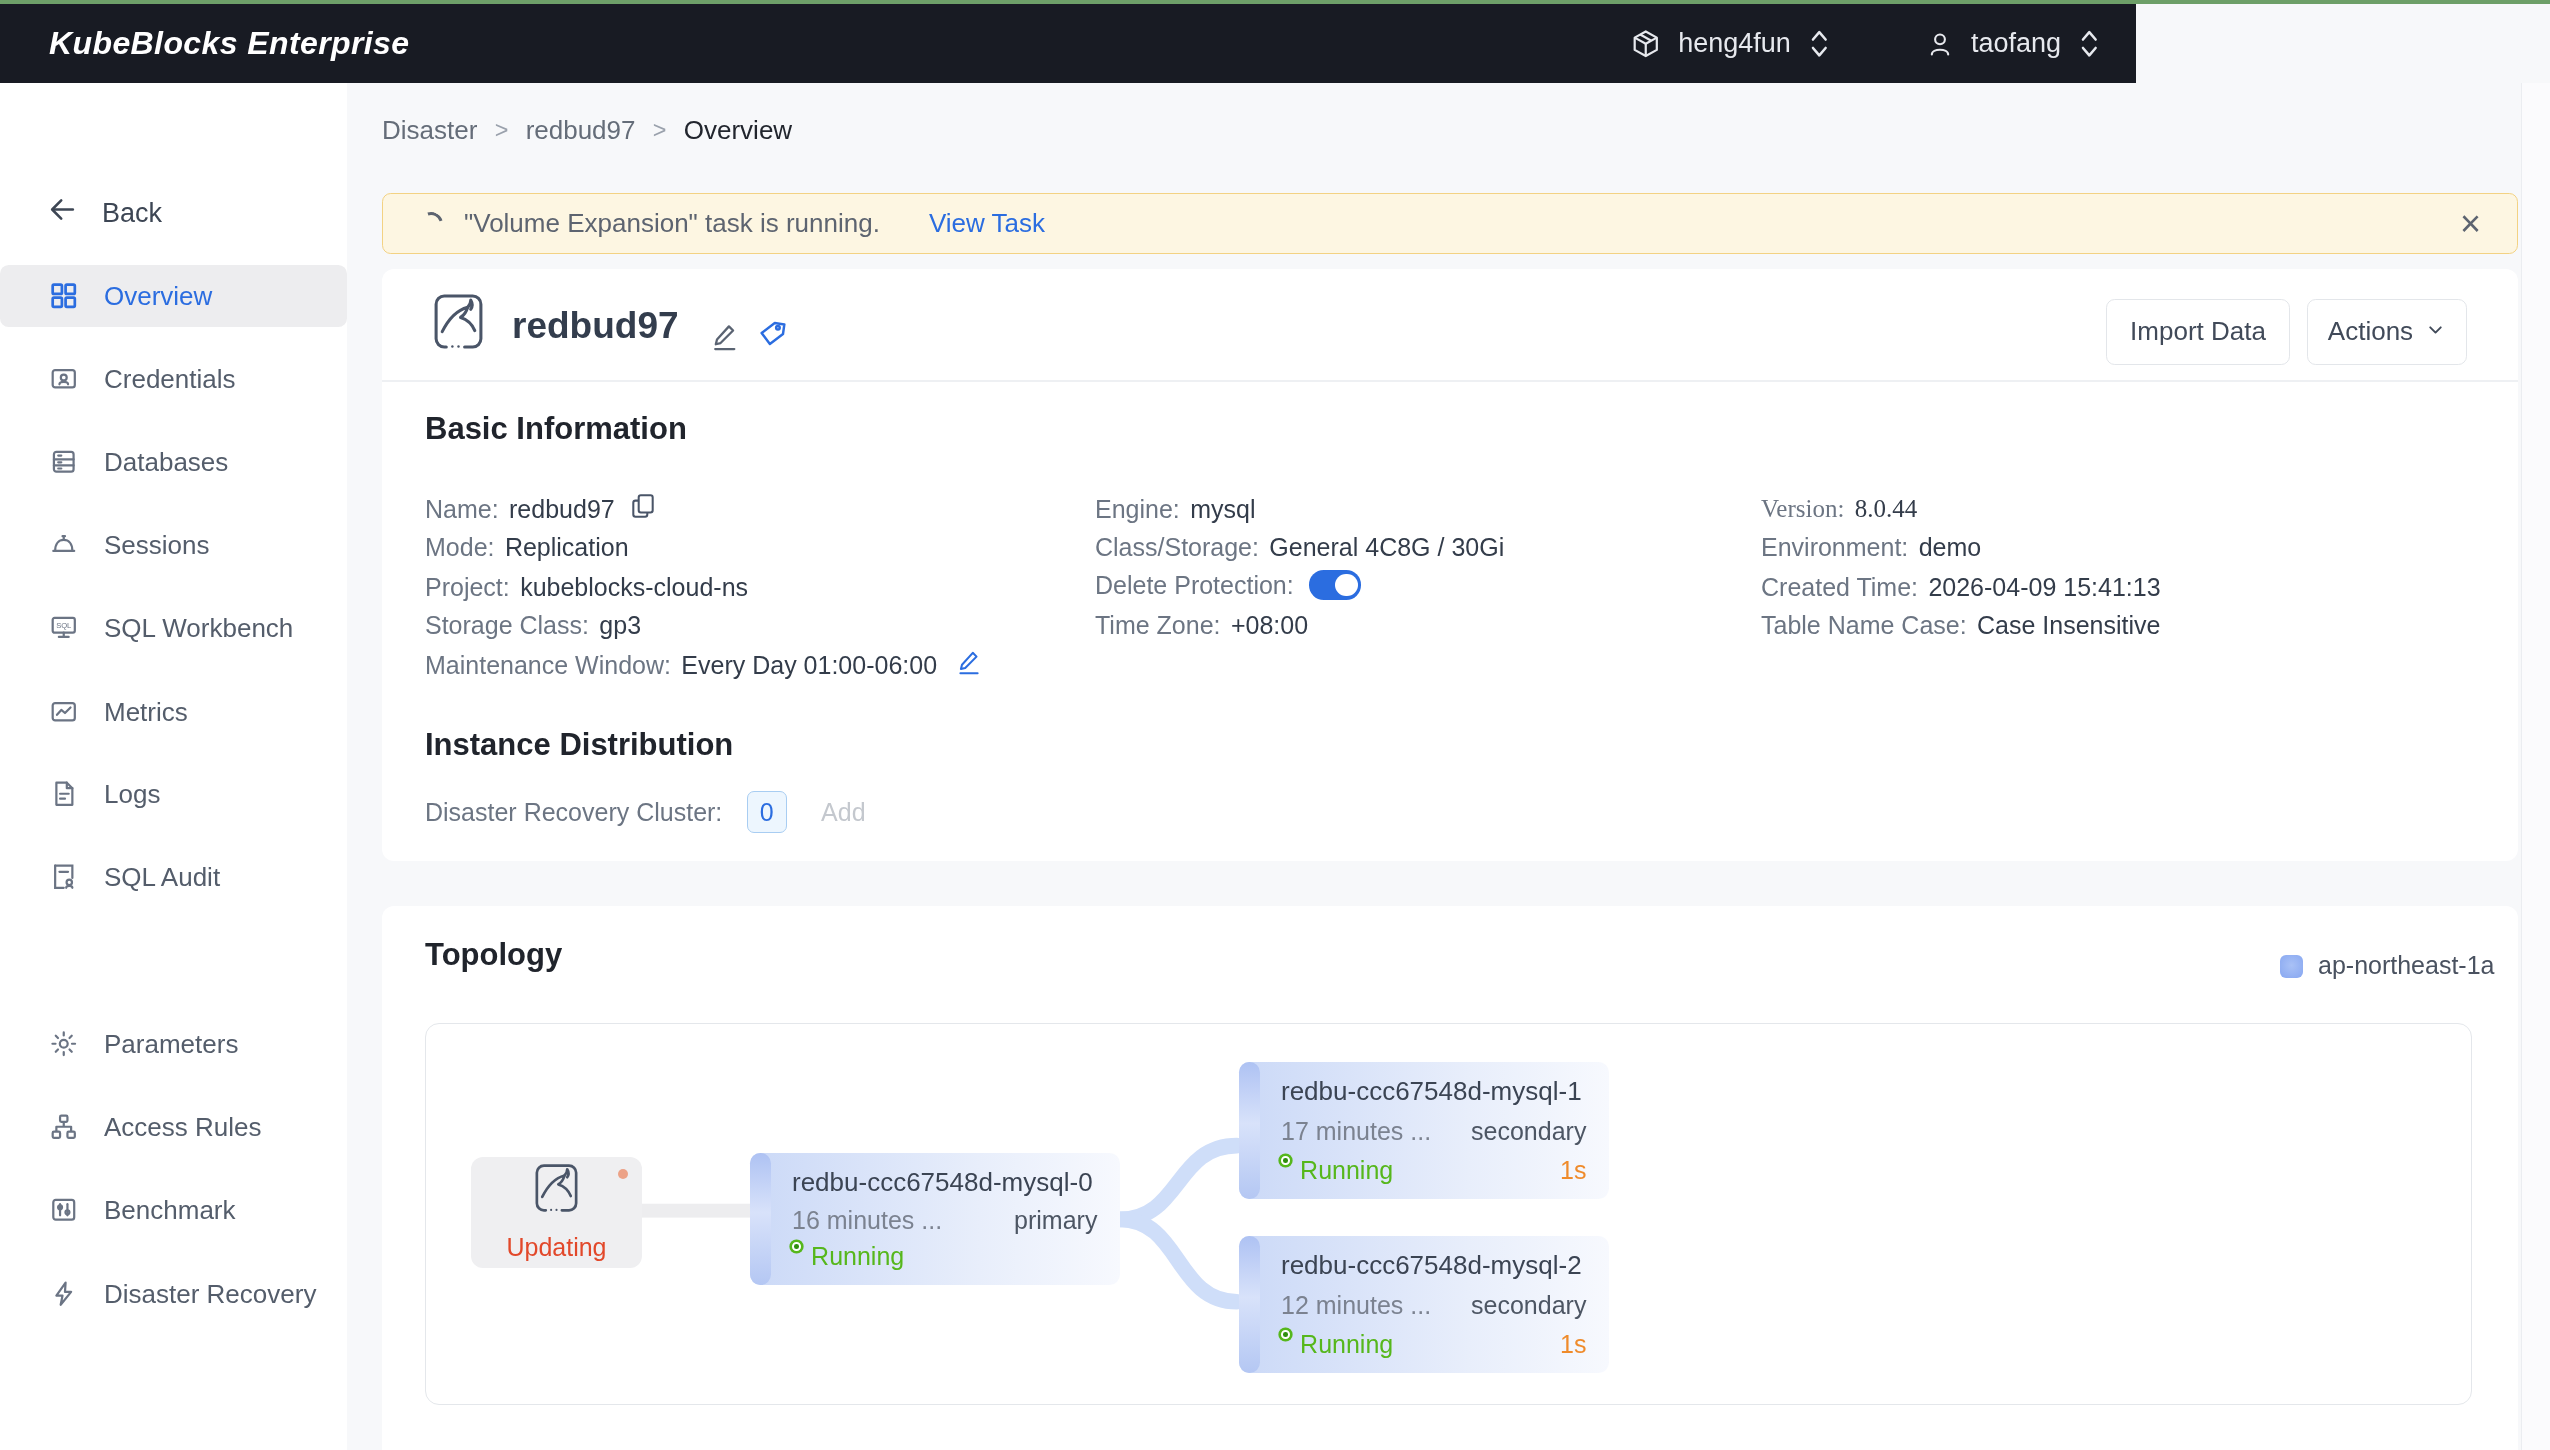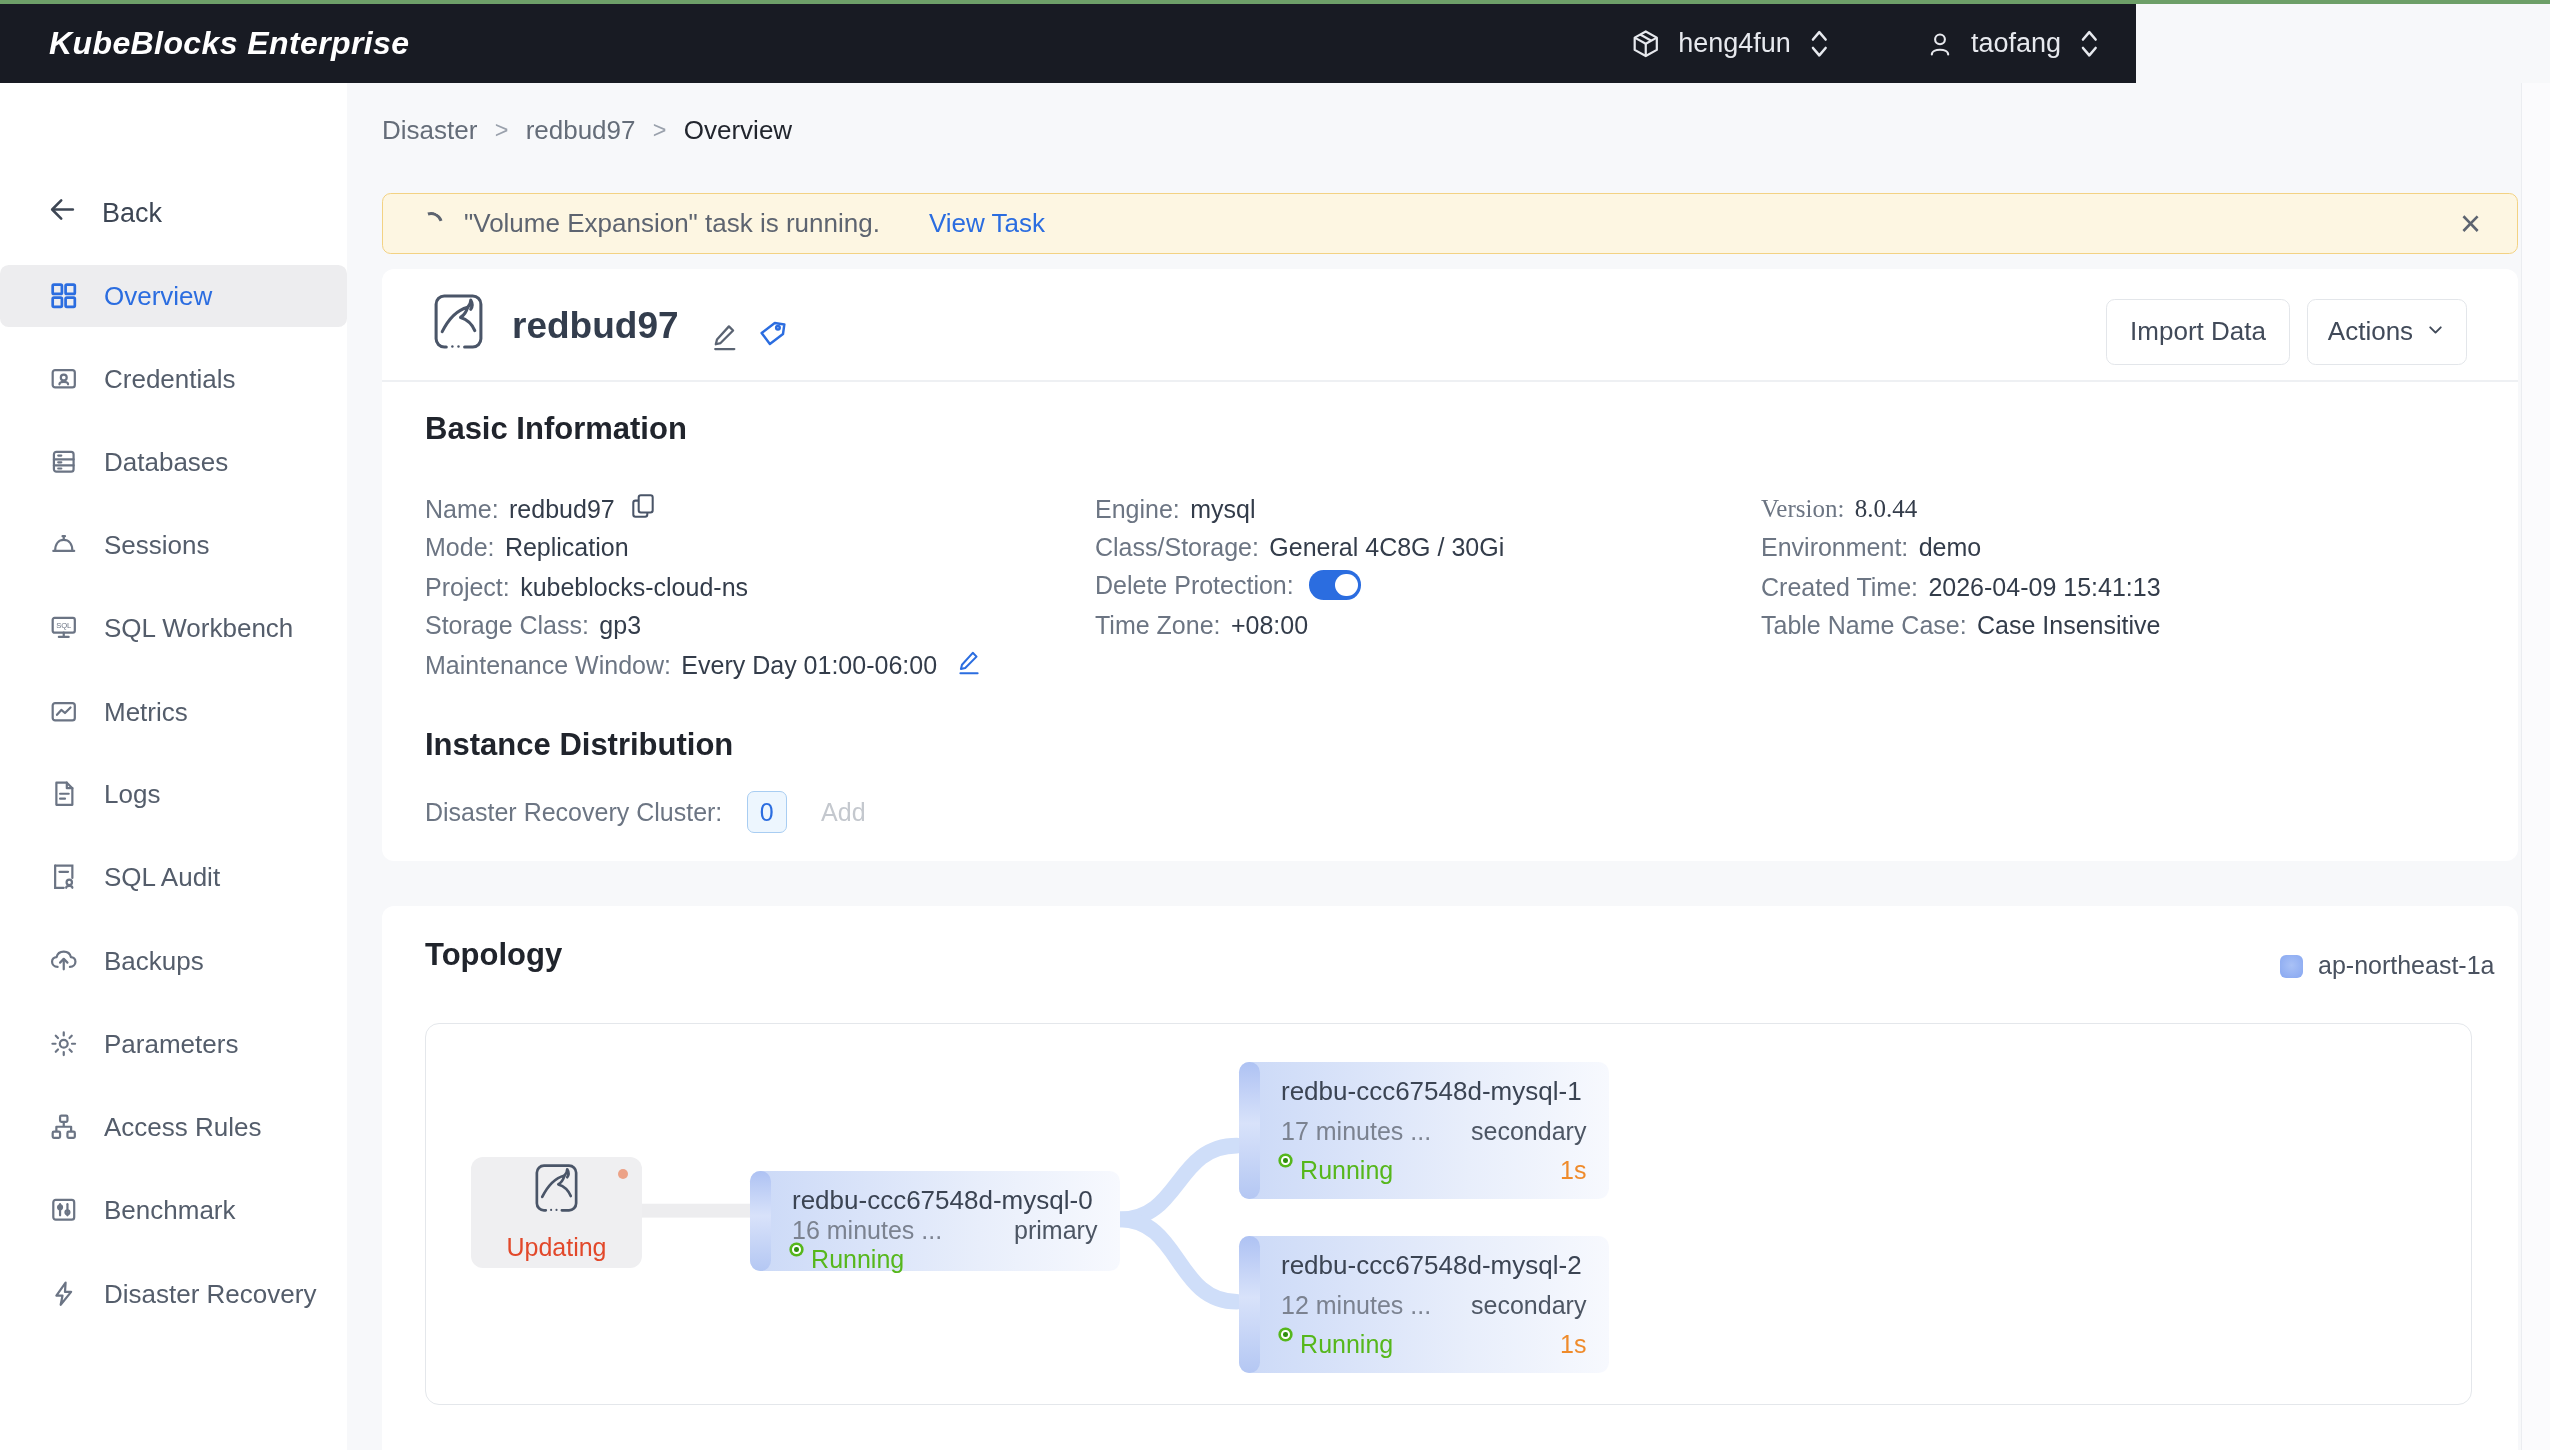--- a/index.html
+++ b/index.html
@@ -64,21 +64,21 @@
   .topo-box { position:absolute; left:43px; top:117px; width:2047px; height:382px; border:1.7px solid #e4e7eb; border-radius:14px; background:#fff; }
   .topo-svg { position:absolute; left:0; top:0; width:2047px; height:382px; }
 
   .comp-node { position:absolute; left:45px; top:133px; width:171px; height:111px; background:#efeff1; border-radius:12px; display:flex; flex-direction:column; align-items:center; justify-content:center; gap:20px; cursor:pointer; }
   .comp-node svg { color:#4a5568; }
   .comp-dot { position:absolute; right:14px; top:12px; width:10.4px; height:10.4px; border-radius:50%; background:#eca287; }
   .comp-status { color:#e2482a; font-size:25px; }
 
   .node { position:absolute; width:370px; border-radius:10.4px; background:linear-gradient(90deg,#cbd9f7,#e8eefb 62%,#f7f9fe); display:flex; flex-direction:column; justify-content:space-between; padding:14px 22.6px 14px 42px; cursor:pointer; }
   .node::before { content:""; position:absolute; left:0; top:0; bottom:0; width:21px; border-radius:10.4px; background:linear-gradient(180deg,#aec2f3,#d8e2fa 45%,#b4c7f3); }
-  .node-primary { left:324px; top:129px; height:100px;margin-top:18px; }
+  .node-primary { left:324px; top:129px; height:132px; }
   .node-sec1 { left:813px; top:38px; height:137px; }
   .node-sec2 { left:813px; top:212px; height:137px; }
   .node-title { font-size:26px; color:#3b4453; }
   .node-meta { display:flex; justify-content:space-between; font-size:25px; color:#7b8290; }
   .node-role { color:#4d5664; }
   .node-status { display:flex; justify-content:space-between; align-items:center; font-size:25px; }
   .run { color:#56b71c; display:flex; align-items:flex-start; gap:10.4px; }
   .run-dot { width:8.7px; height:8.7px; border-radius:50%; background:#2f8f0e; border:2.6px solid #ffffff; box-shadow:0 0 0 2.6px #56b71c; }
   .lat { color:#ef8b2b; }
 
@@ -229,30 +229,20 @@
             <path d="M5 3 H19 V13"></path>
             <path d="M5 3 V21 H12"></path>
             <line x1="8.5" y1="8" x2="15.5" y2="8"></line>
             <circle cx="16.5" cy="16.5" r="2.2"></circle>
             <path d="M14 21 C14 18.8 19 18.8 19 21"></path>
           </svg>
       </span>
       <span>SQL Audit</span>
     </div>
 
-    <div class="nav-item" style="top:847px">
-      <span class="nicon">
-        <svg width="29.5" height="29.5" viewBox="0 0 24 24" fill="none" stroke="currentColor" stroke-width="1.8" stroke-linecap="round" stroke-linejoin="round">
-            <path d="M7 17 C4.2 17 2.5 15 2.5 12.8 C2.5 10.6 4.2 9 6.2 9 C6.8 6.2 9.2 4.5 12 4.5 C14.8 4.5 17.2 6.2 17.8 9 C19.8 9 21.5 10.6 21.5 12.8 C21.5 15 19.8 17 17 17"></path>
-            <line x1="12" y1="11" x2="12" y2="19"></line>
-            <polyline points="9,13.5 12,10.5 15,13.5"></polyline>
-          </svg>
-      </span>
-      <span>Backups</span>
-    </div>
 
     <div class="nav-item" style="top:930px">
       <span class="nicon">
         <svg width="29.5" height="29.5" viewBox="0 0 24 24" fill="none" stroke="currentColor" stroke-width="1.8" stroke-linecap="round">
             <circle cx="12" cy="12" r="3.2"></circle>
             <path d="M12 2.8 V5.3 M12 18.7 V21.2 M21.2 12 H18.7 M5.3 12 H2.8 M18.5 5.5 L16.7 7.3 M7.3 16.7 L5.5 18.5 M18.5 18.5 L16.7 16.7 M7.3 7.3 L5.5 5.5"></path>
           </svg>
       </span>
       <span>Parameters</span>
     </div>

